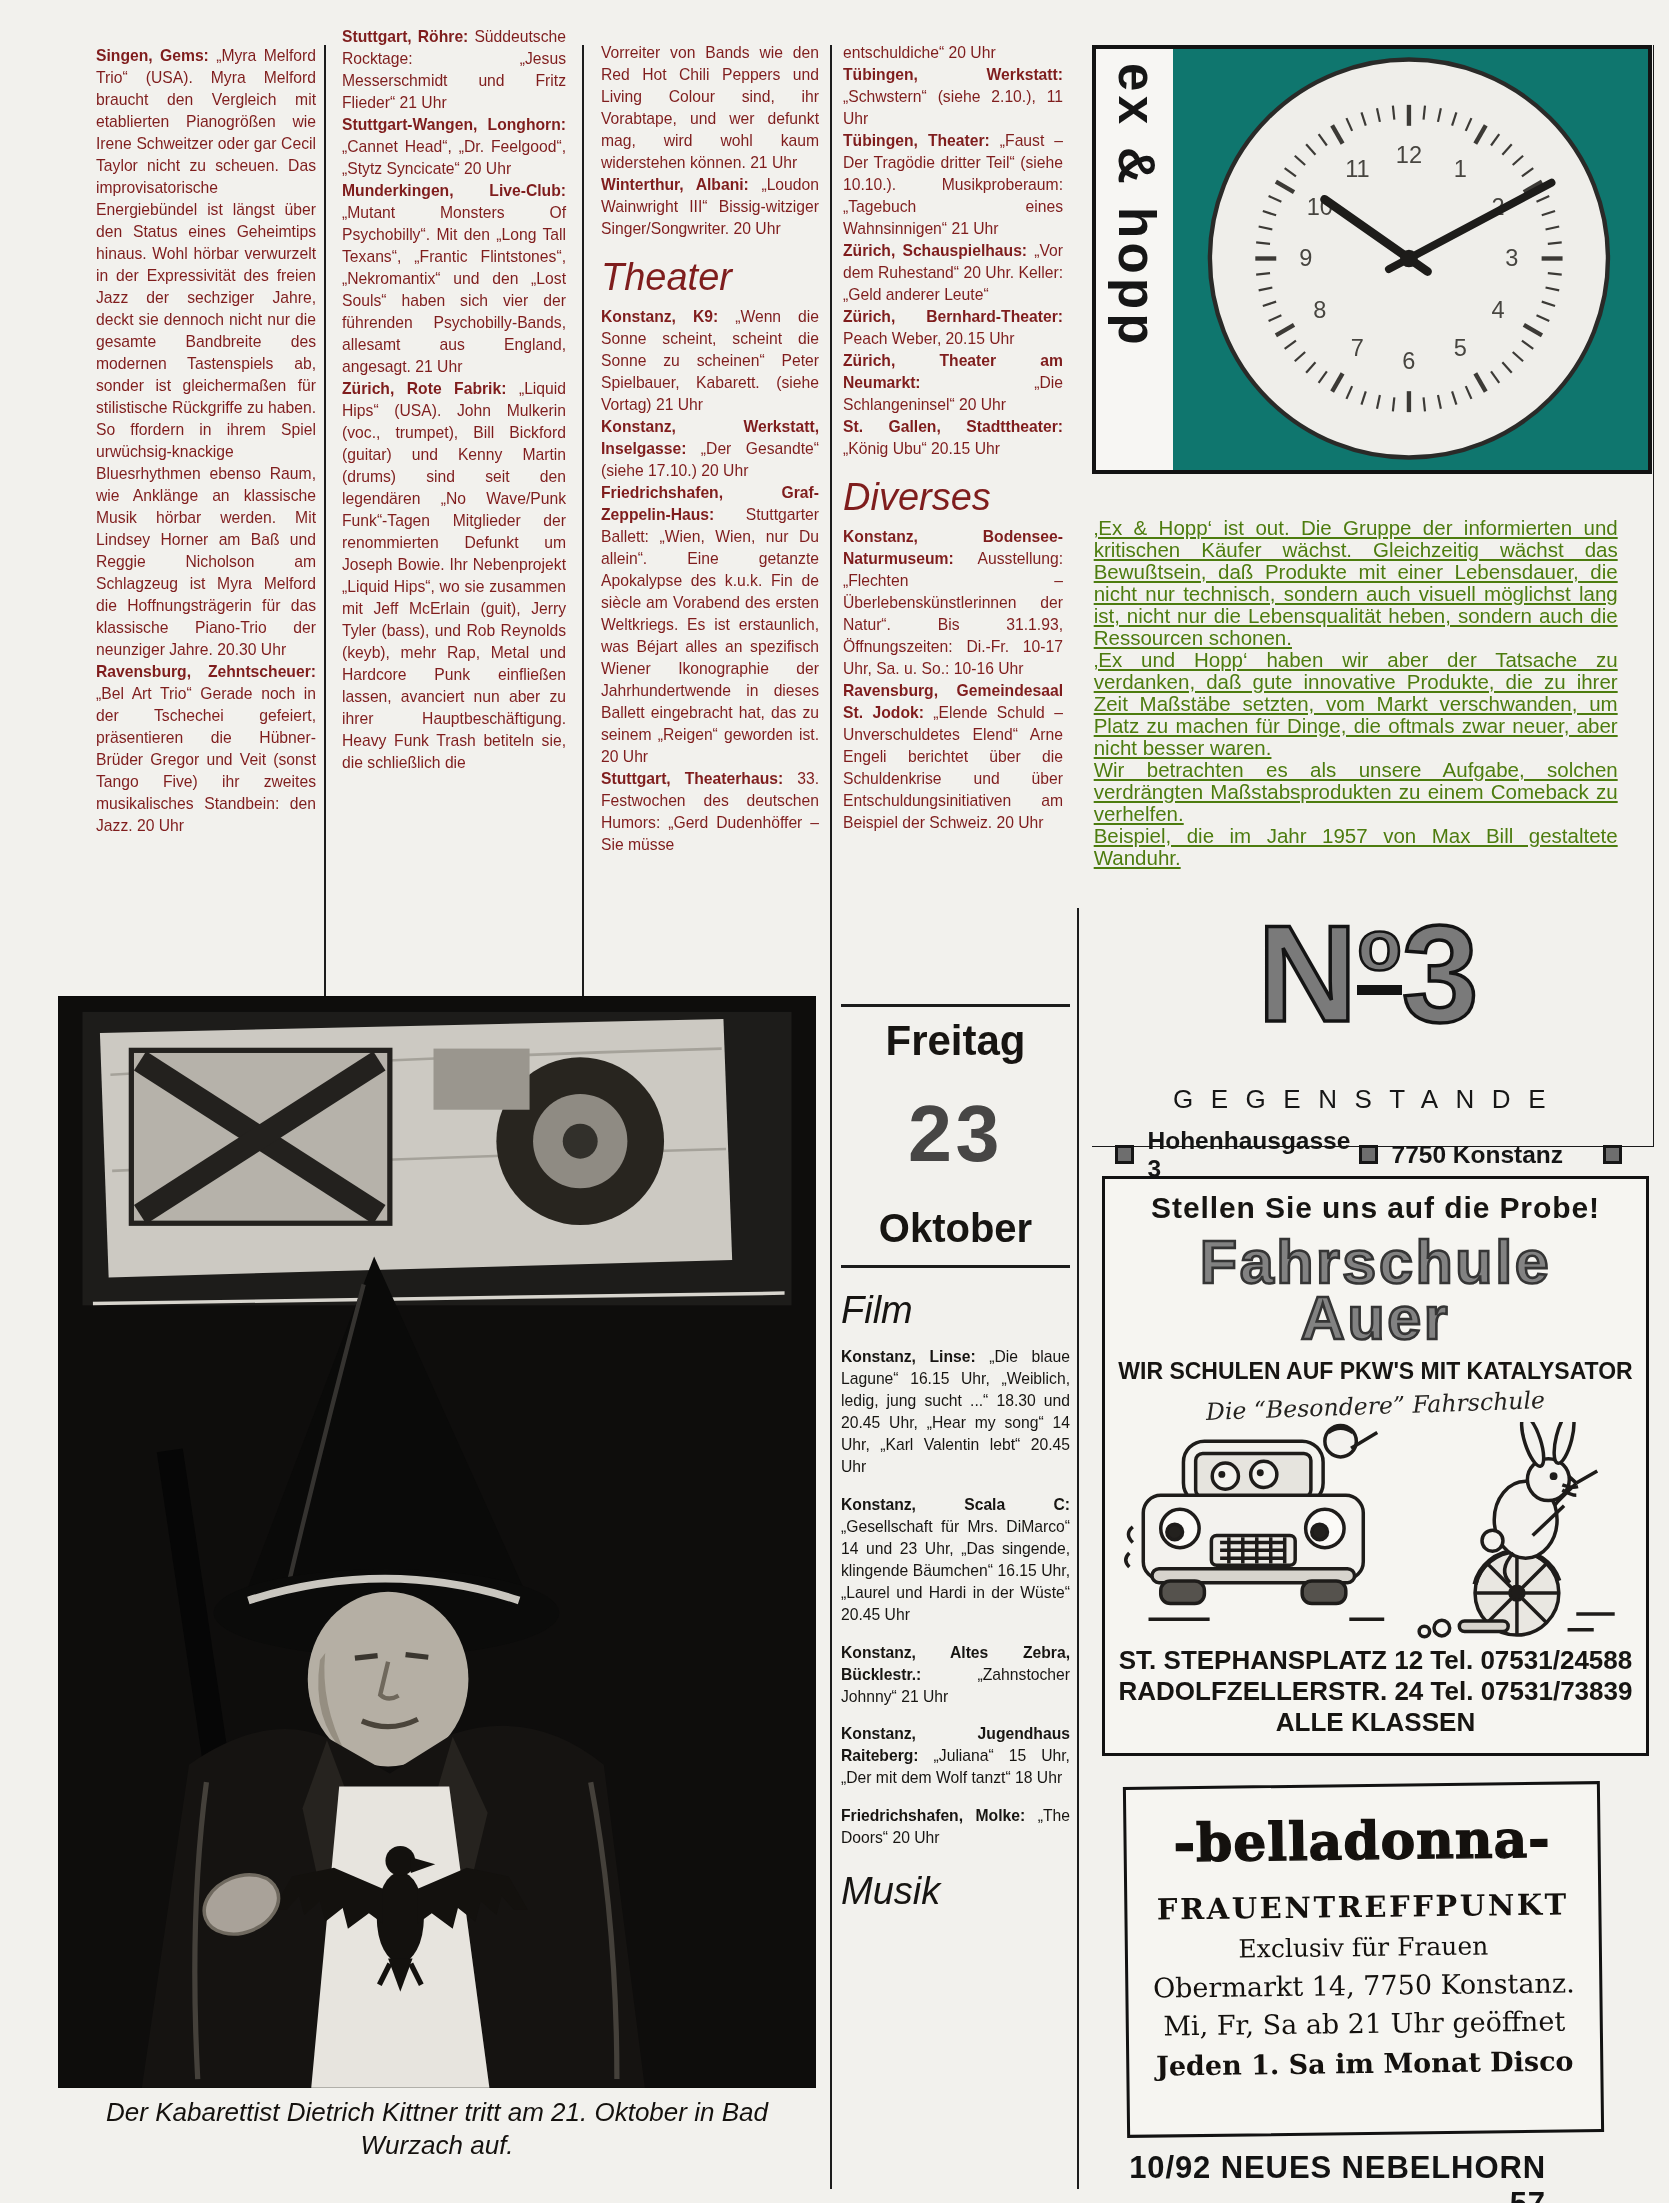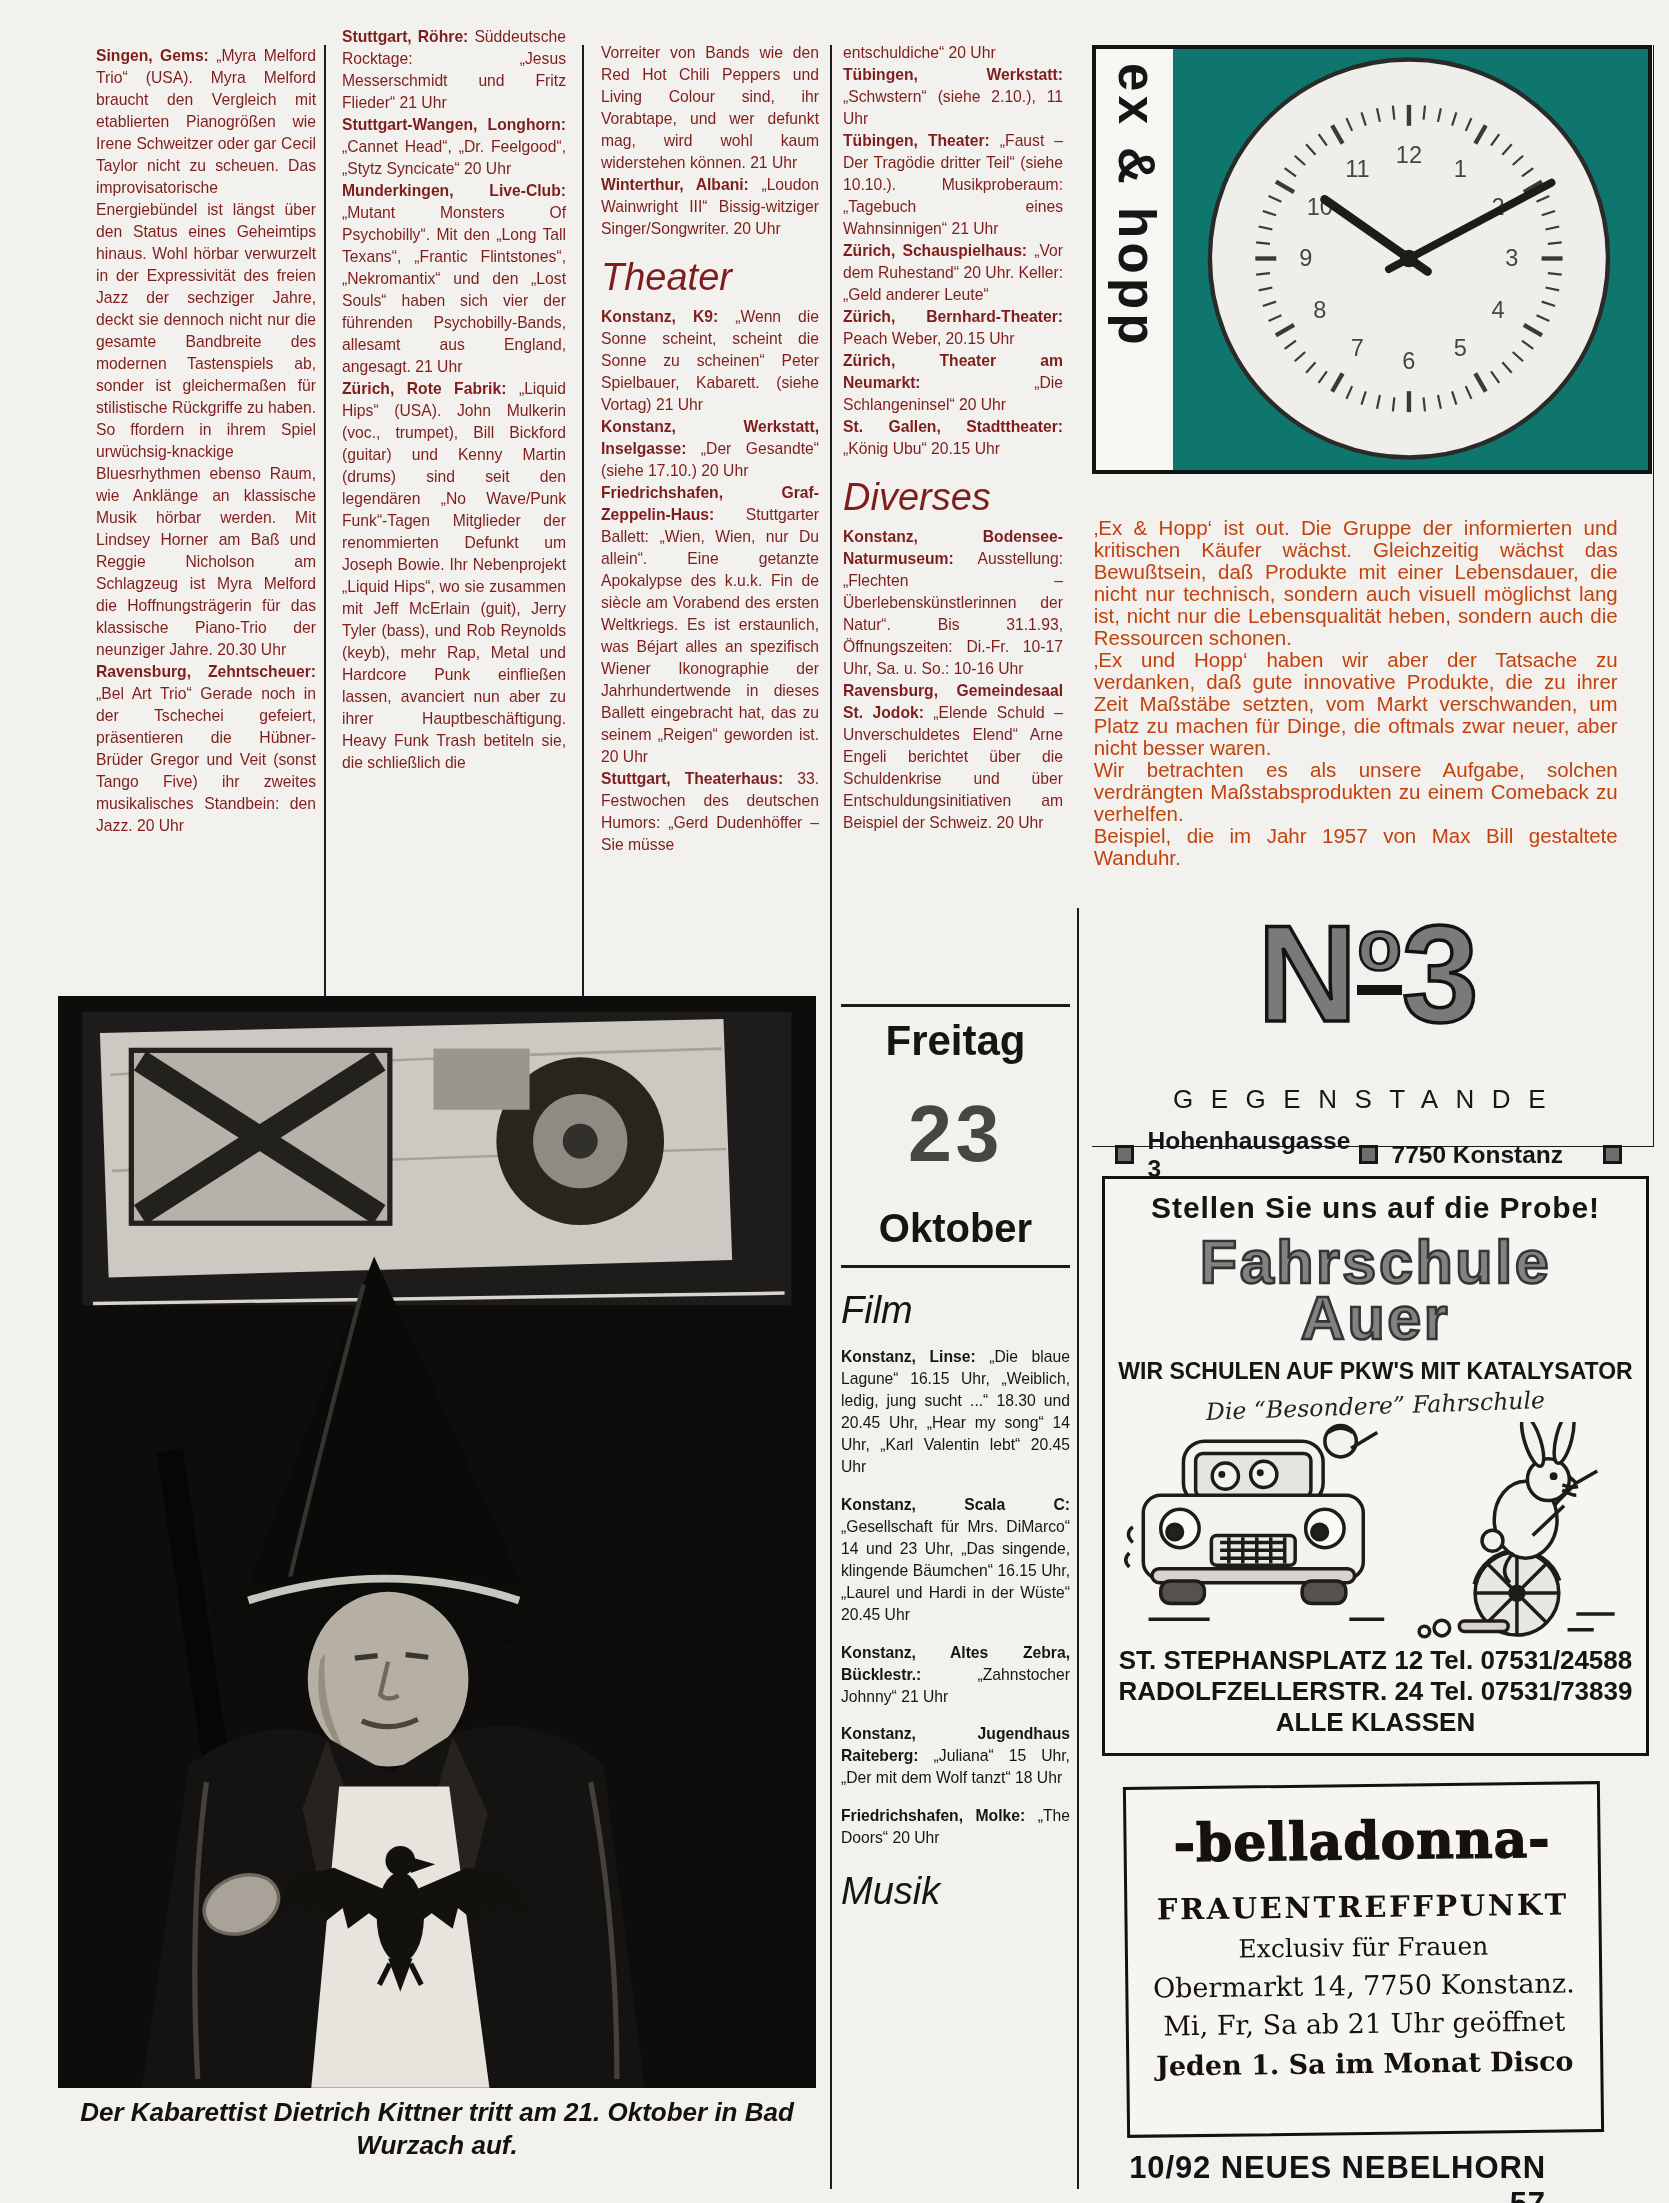--- a/index.html
+++ b/index.html
@@ -21,31 +21,31 @@
   .weekday{font-size:42px;font-weight:700;text-align:center;margin-top:10.5px;}
   .daynum{font-size:79px;font-weight:700;color:#474645;text-align:center;margin-top:23px;letter-spacing:3.5px;}
   .month{font-size:40px;font-weight:700;text-align:center;margin:26px 0 14px 0;}
   #datecol .lists{text-align:justify;font-size:15.7px;line-height:22px;}
   #datecol .sec-head{margin-top:23px;}
 
   
   #photo{position:absolute;left:58px;top:996px;width:758px;height:1092px;background:#000;}
   #photo svg{display:block;}
   #caption{position:absolute;left:70px;top:2096px;width:734px;text-align:center;
-    font-style:italic;font-size:26px;line-height:33px;color:#14110e;font-weight:bold;}
+    font-style:italic;font-size:26px;line-height:33px;color:#14110e;}
 
   
   #right-article{position:absolute;left:1092px;top:45px;width:561px;height:1101px;
     border-right:1.7px solid #1b1b1b;border-bottom:1.7px solid #1b1b1b;}
   #exhopp-box{position:absolute;left:0;top:0;width:552px;height:421px;border:4.4px solid #131313;background:#fbfaf8;display:flex;}
   #ex-label-strip{width:77px;position:relative;background:#f7f6f3;}
   #ex-label{position:absolute;left:70px;top:14px;transform-origin:0 0;transform:rotate(90deg);
     font-size:51px;font-weight:700;letter-spacing:4.4px;white-space:nowrap;color:#161616;}
   #clock-photo{flex:1;background:#0f766e;position:relative;overflow:hidden;}
-  #exhopp-text{position:absolute;left:1.7px;top:472px;width:524px;font-size:20.5px;line-height:22px;text-align:justify;color:#c2410c;}
+  #exhopp-text{position:absolute;left:1.7px;top:472px;width:524px;font-size:20.5px;line-height:22px;text-align:justify;color:#4d7c0f;text-decoration:underline;}
   #exhopp-text p{margin:0;}
 
   #no3-block{position:absolute;left:0;top:863px;width:552px;text-align:center;}
   .no3-logo{font-weight:700;color:#7a7a7a;-webkit-text-stroke:3.5px #141414;line-height:131px;}
   .no3-logo .n,.no3-logo .three{font-size:138px;}
   .no3-logo .o{font-size:73px;position:relative;top:-51px;border-bottom:10.5px solid #141414;-webkit-text-stroke:2.6px #141414;}
   .no3-sub{font-size:26px;letter-spacing:17.5px;margin-top:1.7px;color:#161616;}
   .no3-row{display:flex;align-items:center;justify-content:space-between;width:507px;margin:12.2px auto 0 auto;
     font-size:24.5px;font-weight:600;color:#151515;}
   .sq{display:inline-block;width:19px;height:19px;background:#6e6e6e;border:3.5px solid #161616;box-sizing:border-box;}

